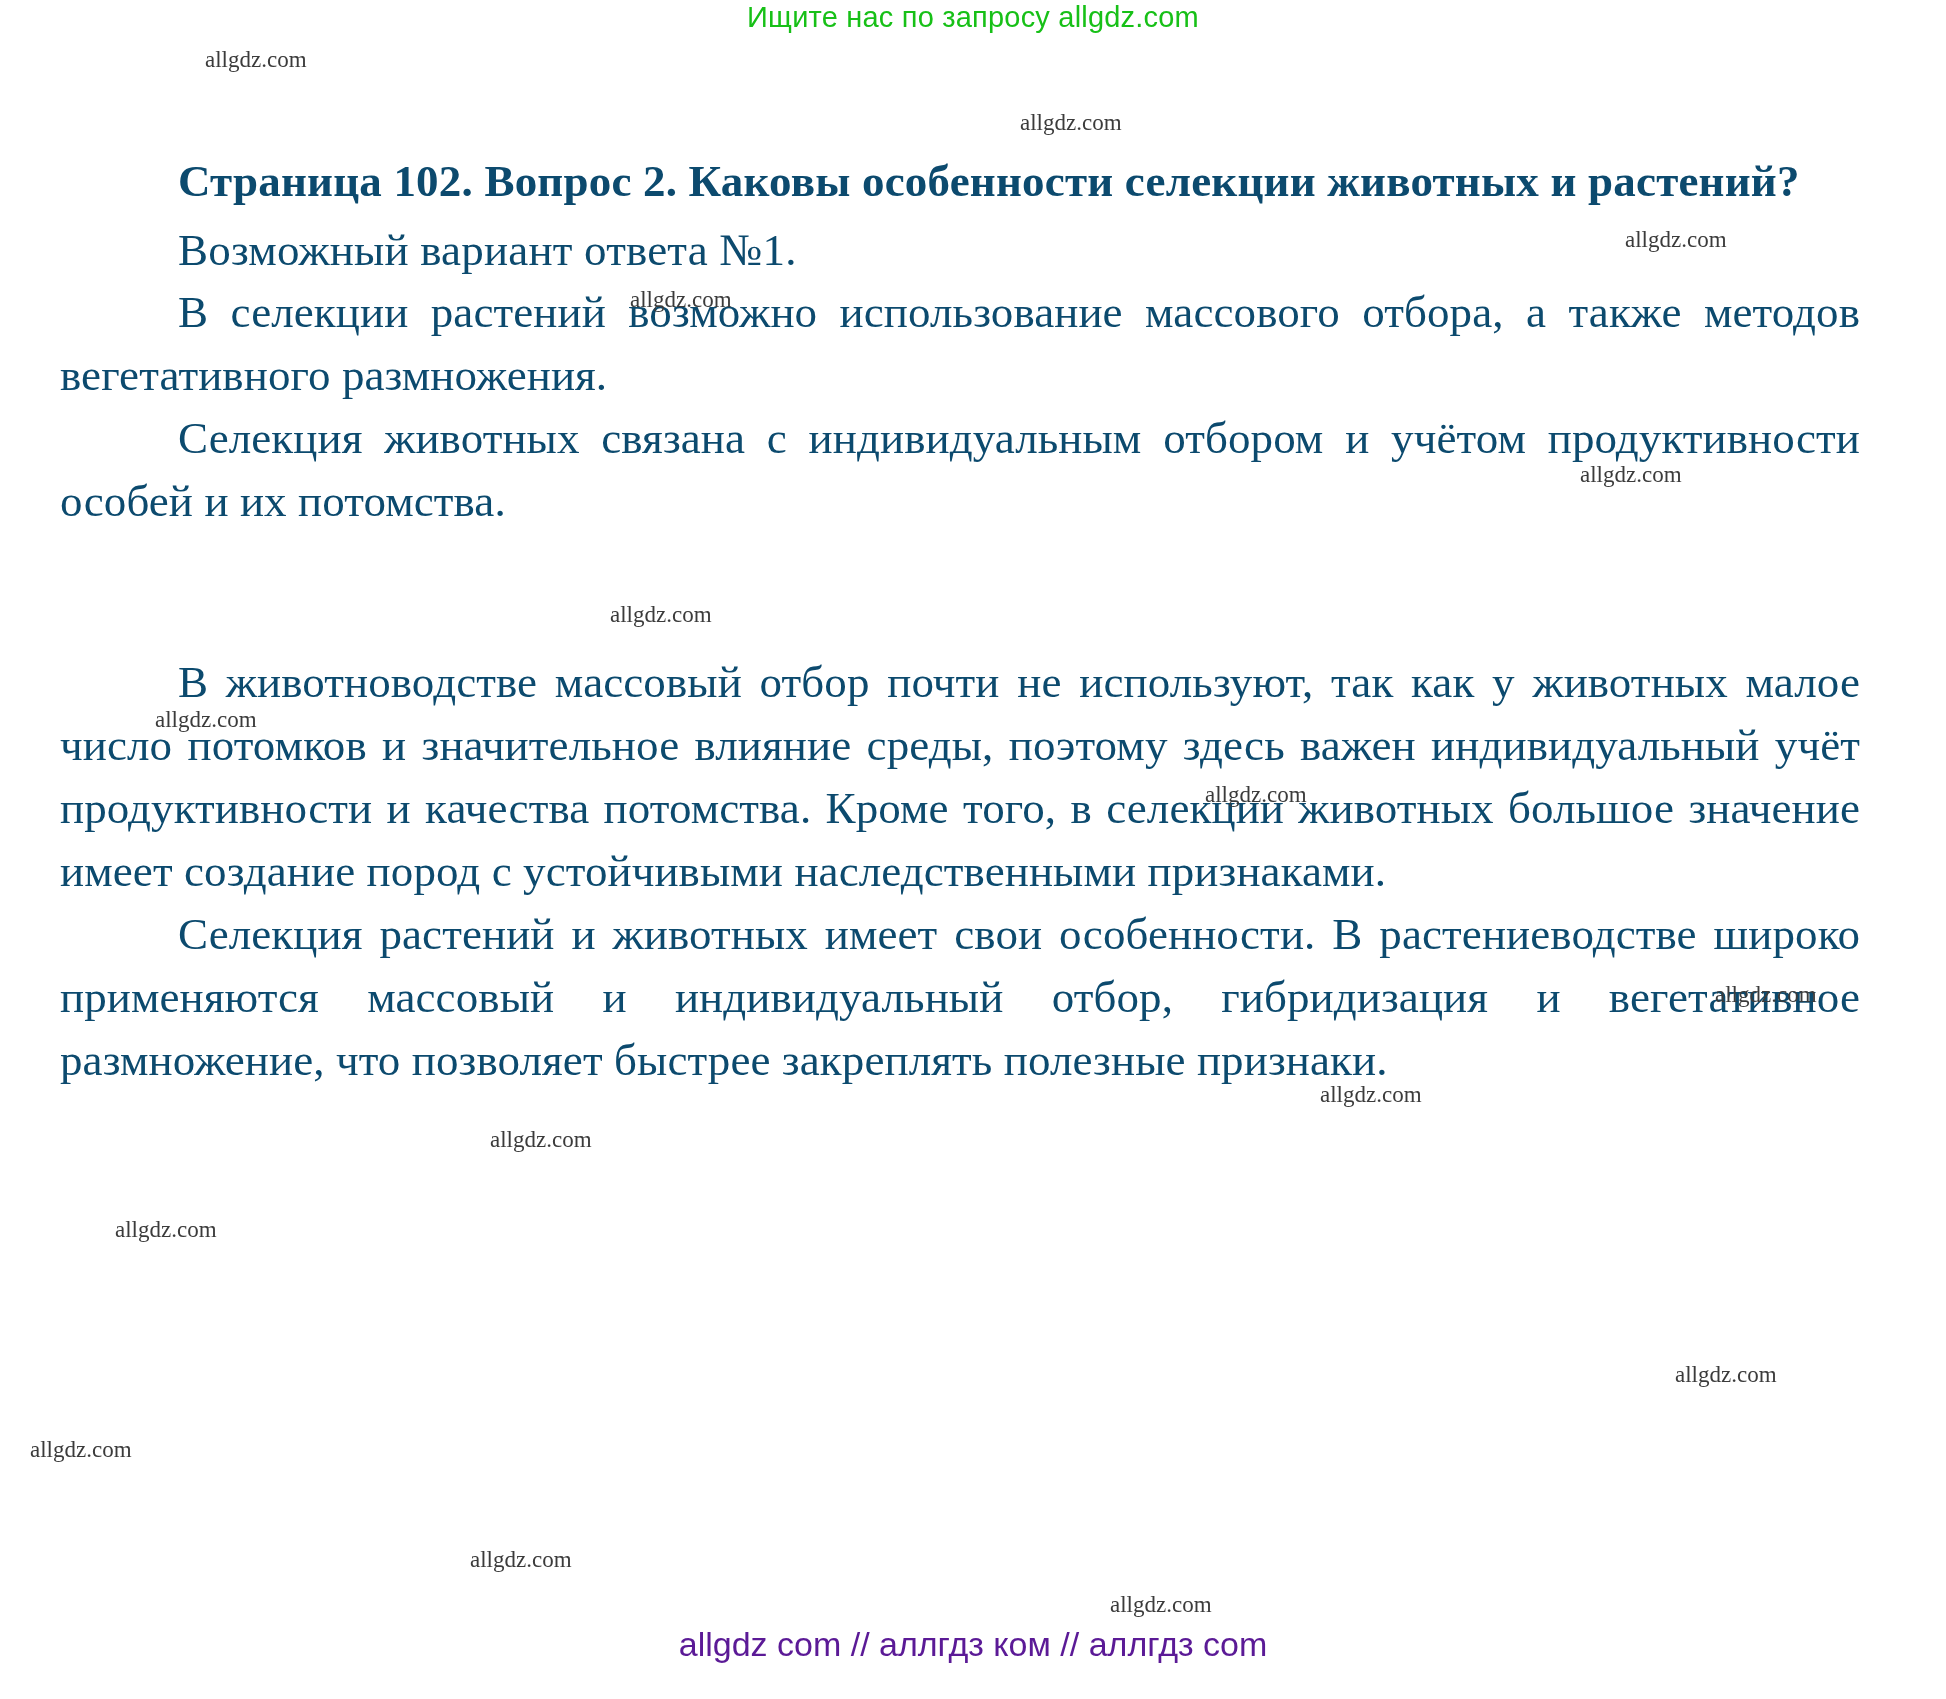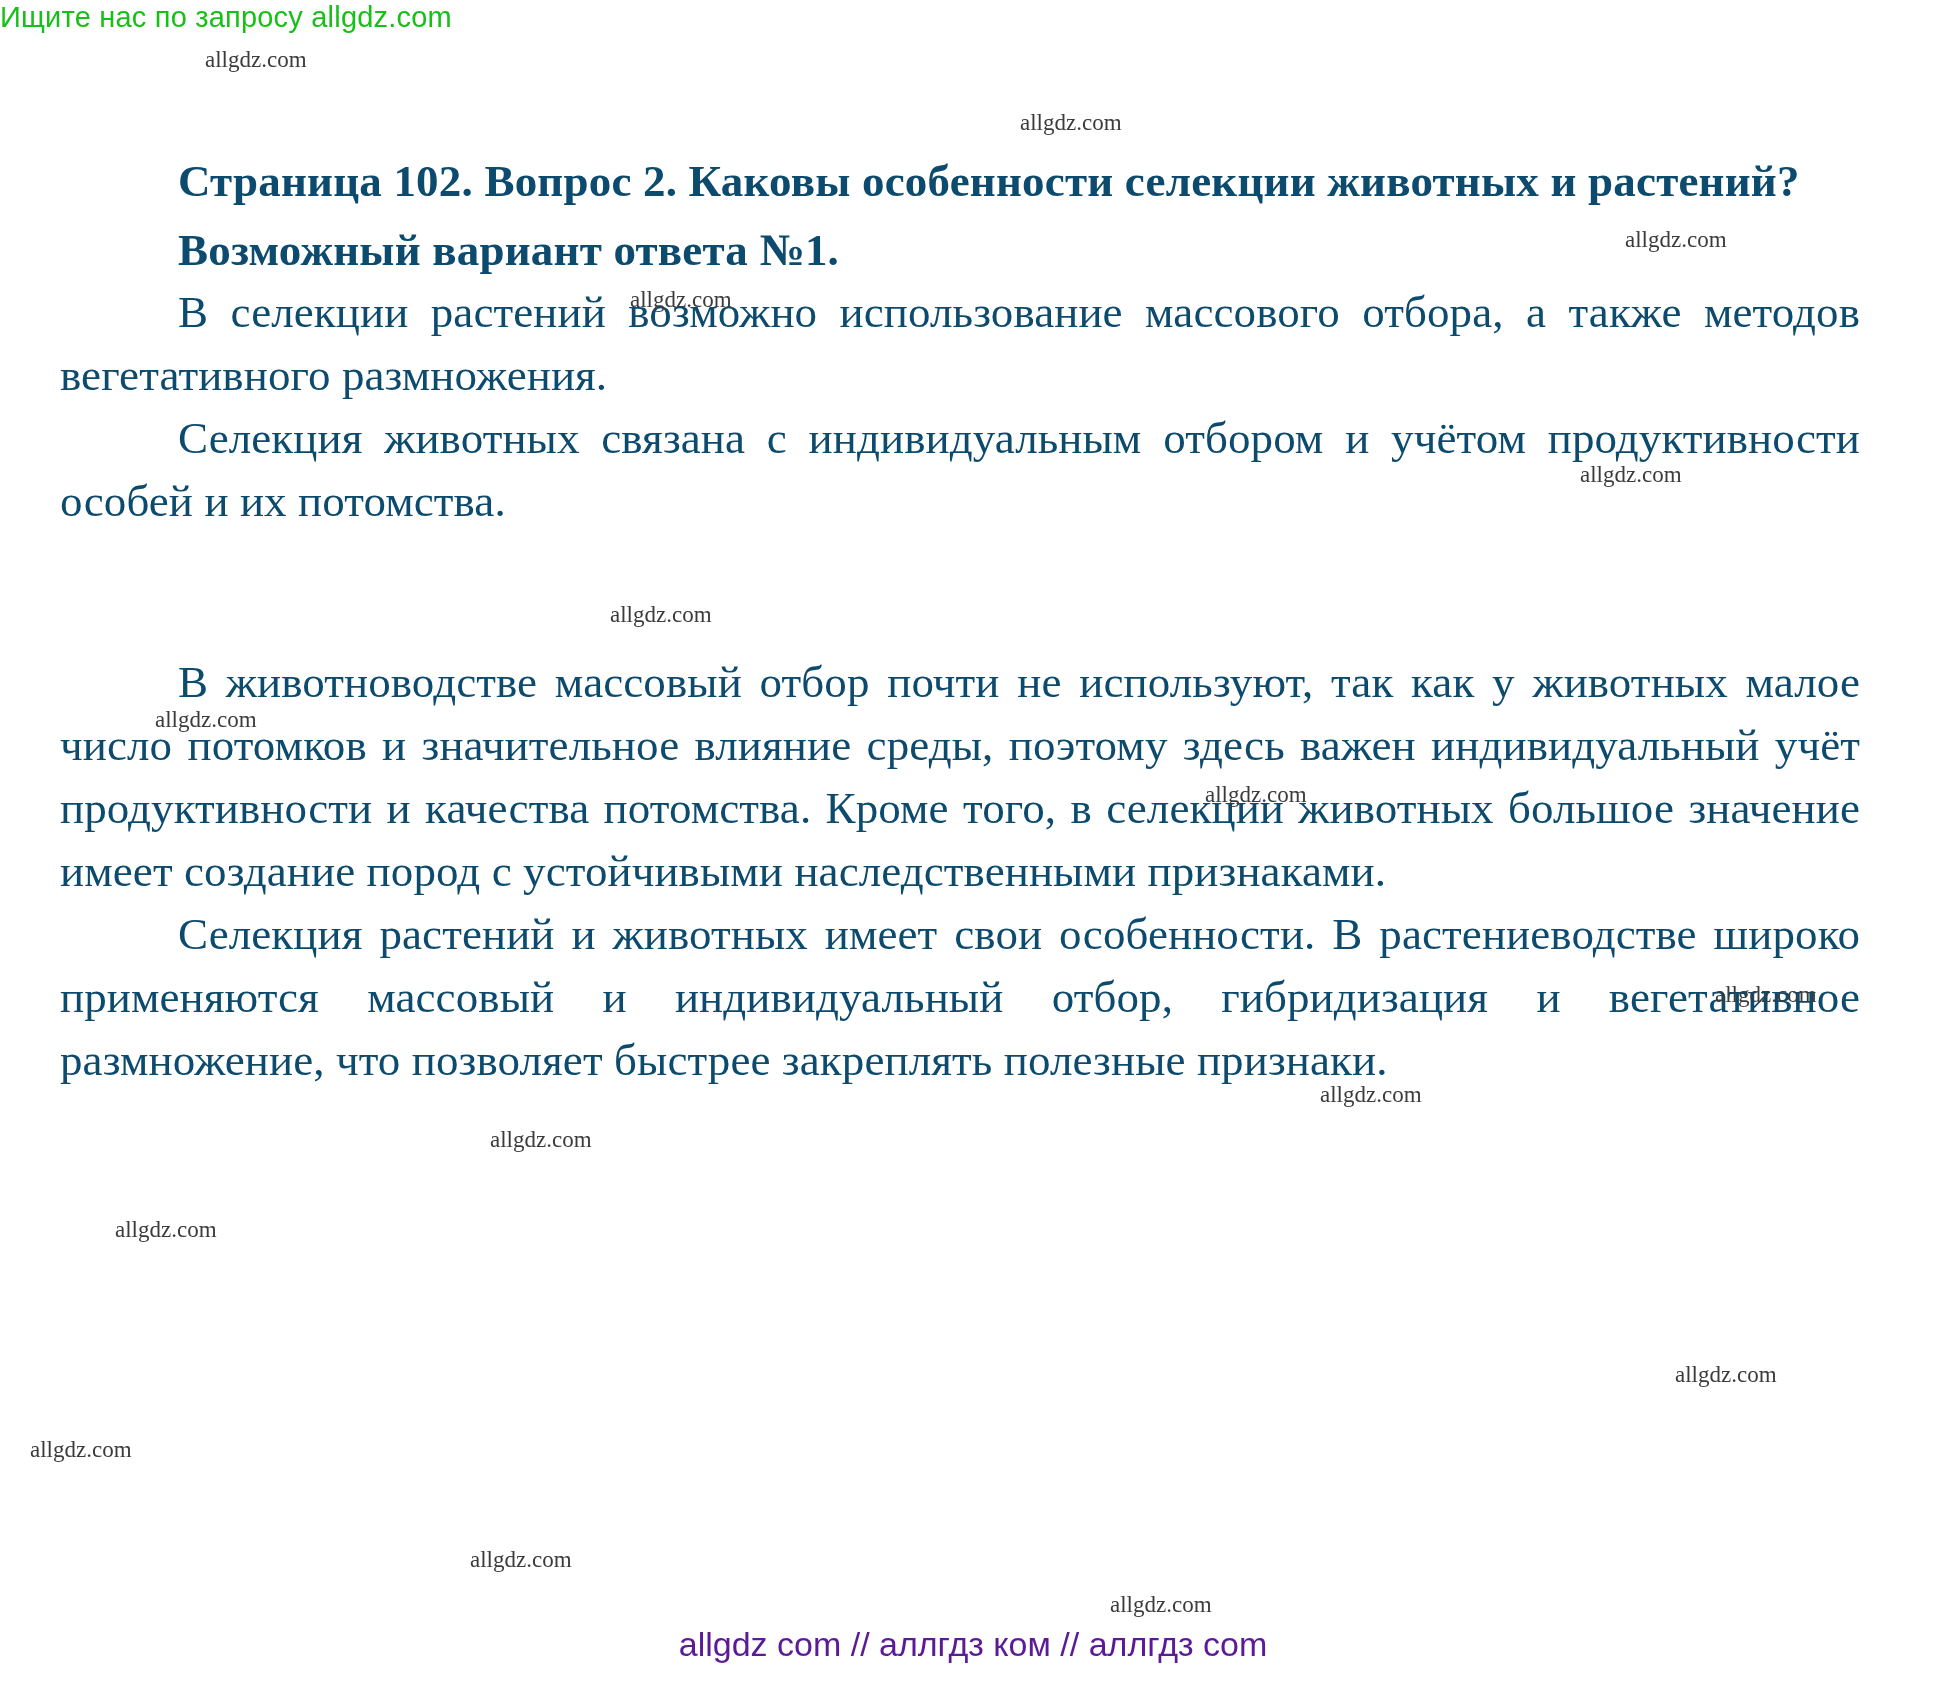--- a/index.html
+++ b/index.html
@@ -16,20 +16,21 @@
     overflow: hidden;
     font-family: "Liberation Serif", "DejaVu Serif", serif;
   }
 
   
   .promo {
     position: absolute;
     top: 0px;
     left: 0;
     width: 100%;
+    text-align: center;
     font-family: "Liberation Sans", "DejaVu Sans", sans-serif;
     font-size: 29px;
     line-height: 34px;
     color: #17c017;
     letter-spacing: 0.2px;
     white-space: nowrap;
   }
 
   
   .content {
@@ -47,21 +48,21 @@
     text-align: justify;
     text-align-last: left;
     text-indent: 118px;
     font-size: 45px;
     line-height: 63px;
     margin: 0 0 6px 0;
     letter-spacing: 0.2px;
   }
 
   .heading-variant {
-    font-weight: bold;
+    font-weight: normal;
     text-indent: 118px;
     font-size: 45px;
     line-height: 62px;
     margin: 0;
     letter-spacing: 0.2px;
   }
 
   .para {
     text-align: justify;
     text-align-last: left;

